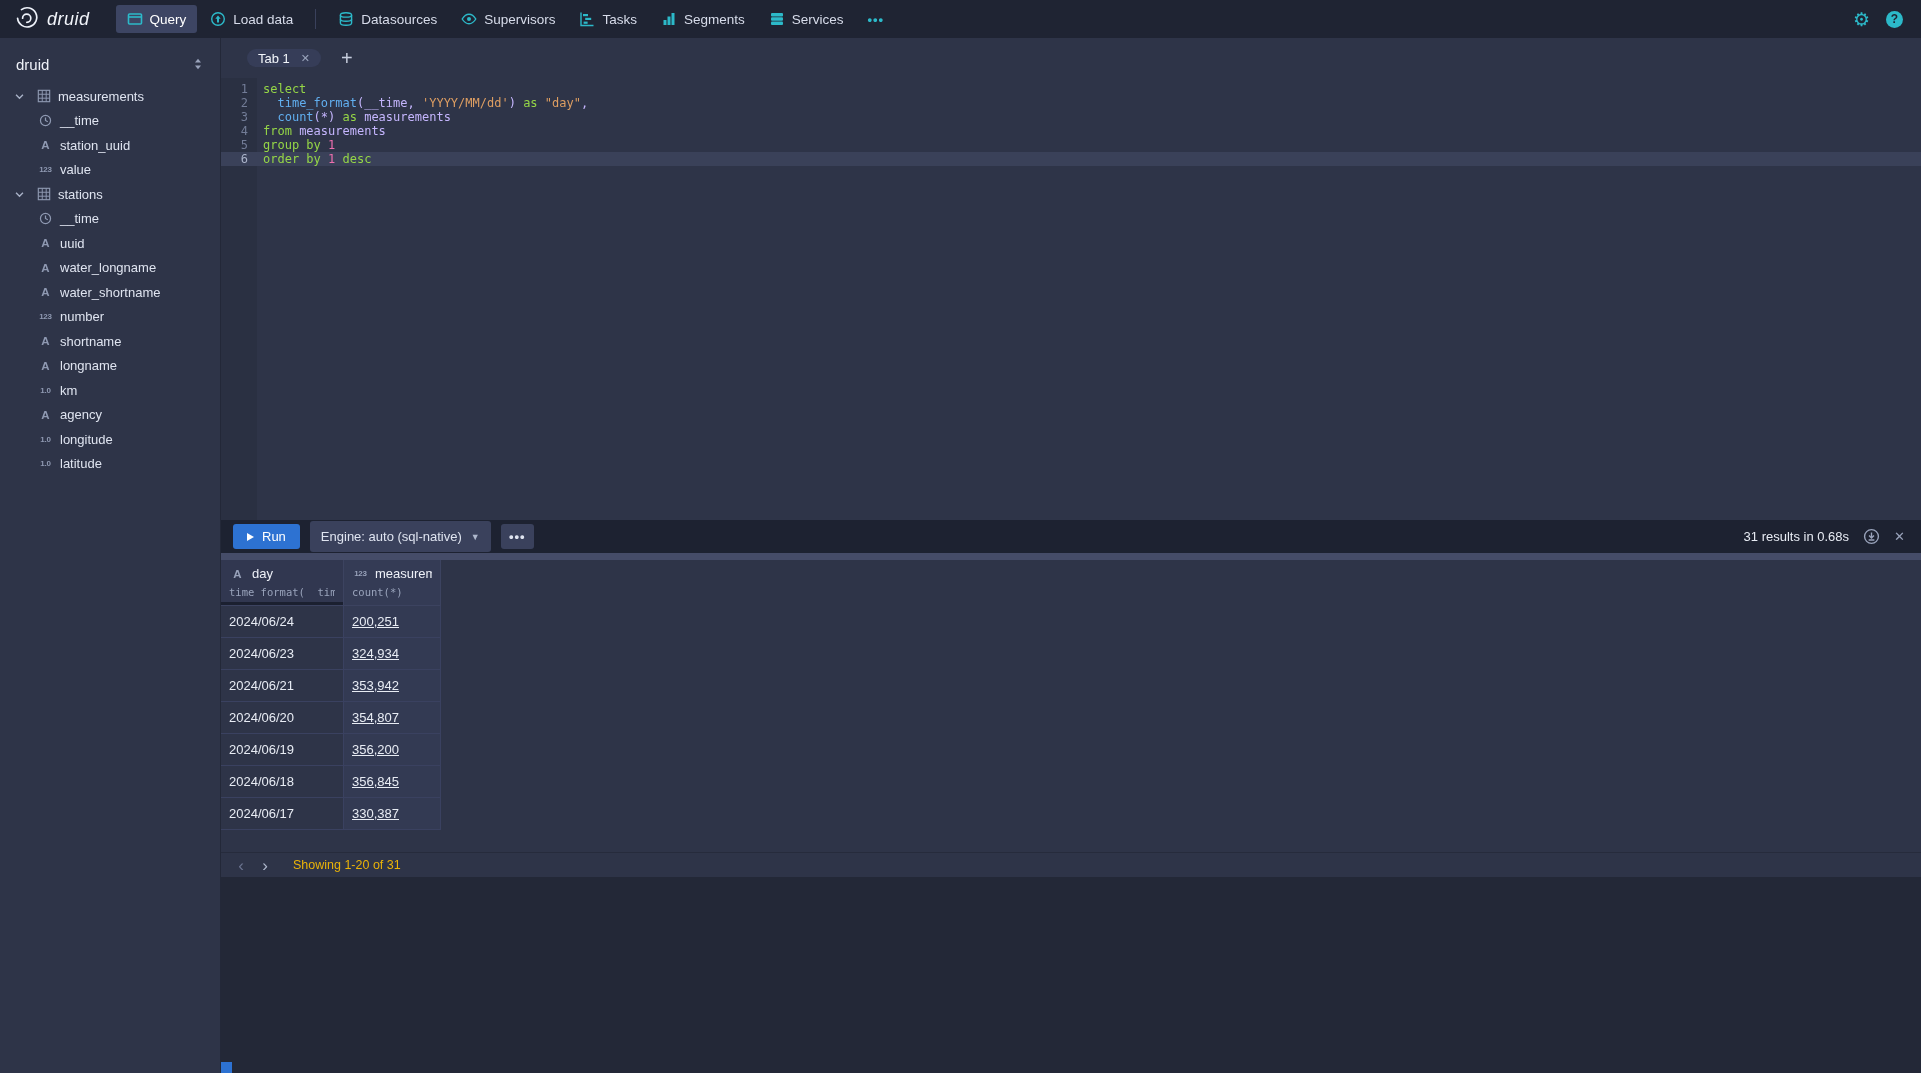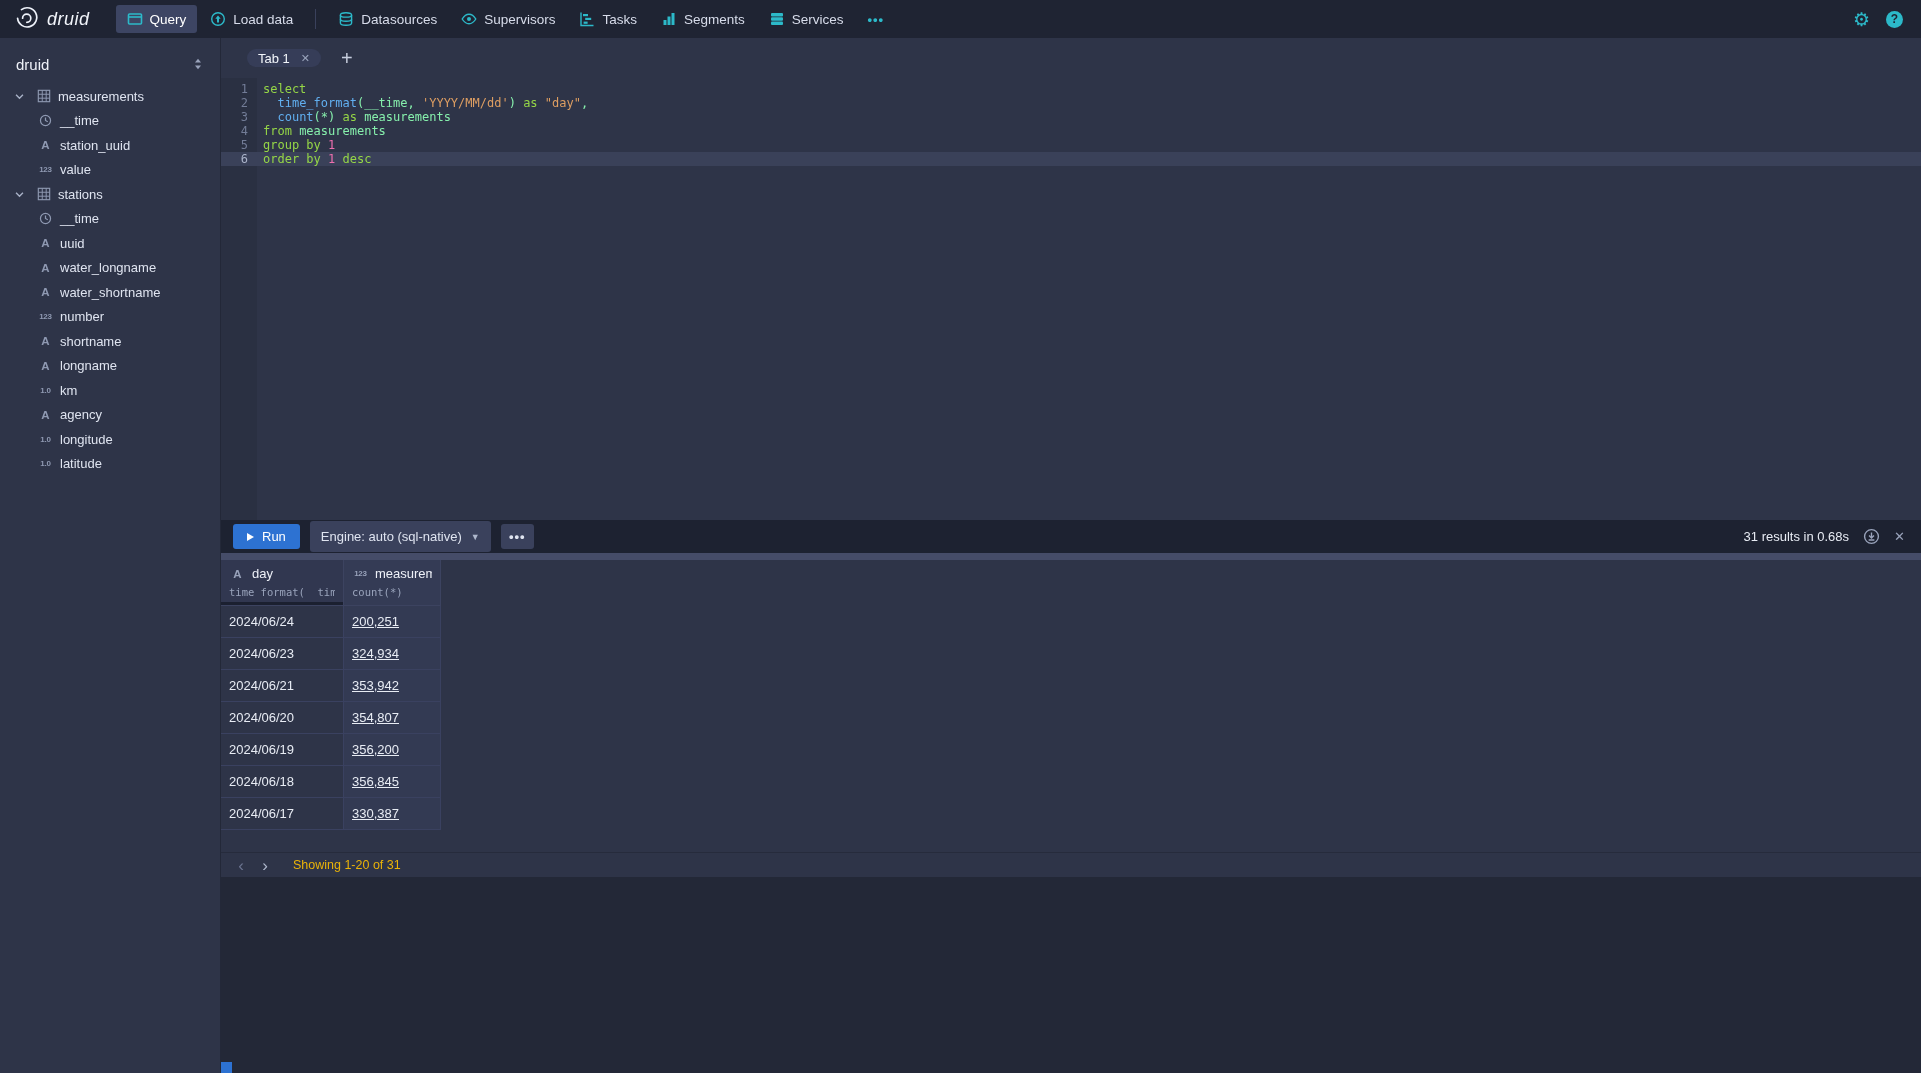--- a/index.html
+++ b/index.html
@@ -48,21 +48,21 @@
 
   
   .editor { flex:1; display:flex; font-family:"DejaVu Sans Mono", monospace; font-size:12px; line-height:14px; overflow:hidden; }
   .gutter { width:36px; background:#2a3042; color:#727c97; text-align:right; padding-top:4px; flex-shrink:0; }
   .gutter .ln { height:14px; padding-right:9px; }
   .code { flex:1; padding-top:4px; white-space:pre; color:#dde3f0; }
   .code .line { height:14px; padding-left:6px; }
   .active-line { background:#3a4159; }
   .gutter .ln.active-line { color:#aab3c9; }
   .tk-kw { color:#95d647; } .tk-fn { color:#61aff0; } .tk-str { color:#de9e62; }
-  .tk-num { color:#ee6fae; } .tk-pl { color:#86efac; }
+  .tk-num { color:#ee6fae; } .tk-pl { color:#c4b5fd; }
 
   
   .runbar { height:33px; background:#1d2231; display:flex; align-items:center; padding:0 12px; gap:10px; flex-shrink:0; }
   .run-btn { display:flex; align-items:center; gap:8px; background:#2d72d2; color:#fff; height:25px; padding:0 14px; border-radius:3px; font-size:13px; cursor:pointer; }
   .play-icon { width:0; height:0; border-left:7px solid #fff; border-top:4.5px solid transparent; border-bottom:4.5px solid transparent; }
   .engine-btn { display:flex; align-items:center; gap:9px; background:#3a415c; height:31px; padding:0 11px; border-radius:3px; font-size:13px; color:#dfe4f0; cursor:pointer; }
   .caret-down { font-size:9px; color:#aeb7cc; }
   .more-btn { background:#3a415c; height:25px; width:33px; border-radius:3px; display:flex; align-items:center; justify-content:center; color:#dfe4f0; font-weight:bold; letter-spacing:1px; cursor:pointer; }
   .run-right { margin-left:auto; display:flex; align-items:center; gap:14px; padding-right:4px;justify-content:flex-end; }
   .run-status { font-size:13px; color:#e8ecf4; }

